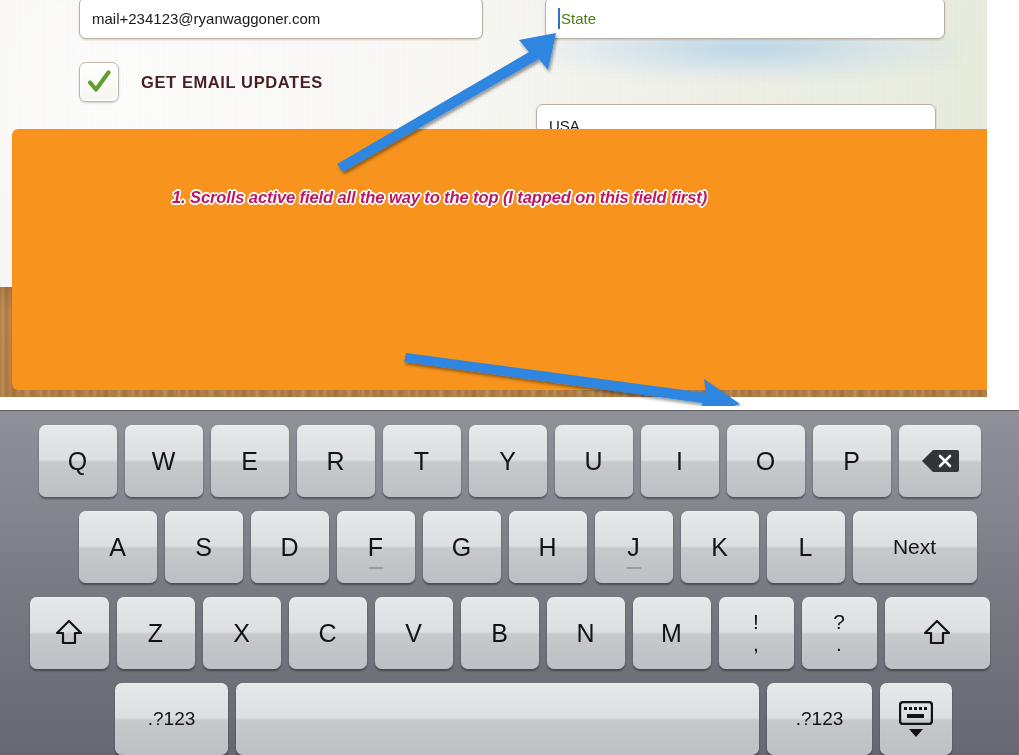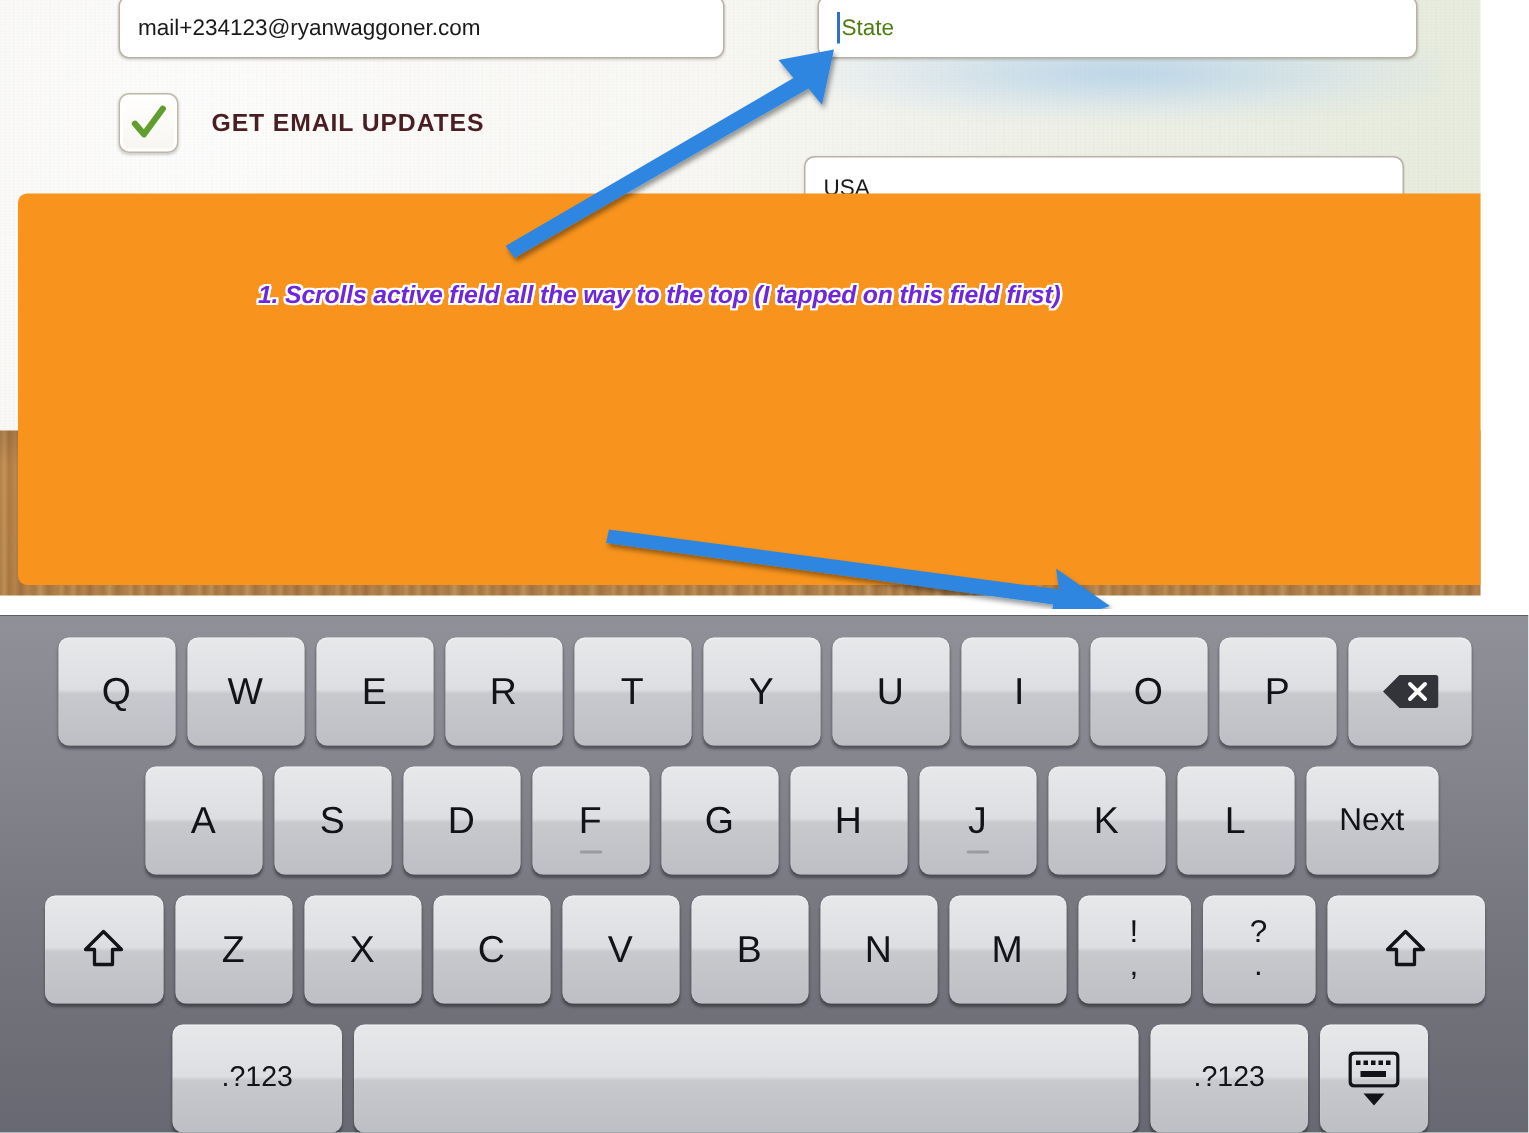--- a/index.html
+++ b/index.html
@@ -132,21 +132,21 @@
     width: 996px;
     height: 261px;
     background: #f8941d;
     border-radius: 6px;
   }
   .annot {
     position: absolute;
     font-size: 16.5px;
     font-weight: bold;
     font-style: italic;
-    color: #6d28d9;
+    color: #be185d;
     white-space: nowrap;
     letter-spacing: -0.1px;
     text-shadow:
       -1.4px -1.4px 0 #ffffff,  1.4px -1.4px 0 #ffffff,
       -1.4px  1.4px 0 #ffffff,  1.4px  1.4px 0 #ffffff,
        0px   -1.6px 0 #ffffff,  0px    1.6px 0 #ffffff,
       -1.6px  0px   0 #ffffff,  1.6px  0px   0 #ffffff;
   }
   #annot-1 { left: 172px; top: 188px; }
   #annot-2 { left: 278px; top: 324px; }
@@ -185,21 +185,21 @@
     display: flex;
     align-items: center;
     justify-content: center;
     font-size: 25px;
     color: #111318;
     font-family: "Liberation Sans", sans-serif;
     user-select: none;
   }
   .key.letter { width: 78px; }
   .key.wide-back { width: 82px; }
-  .key.wide-next { width: 88px; font-size: 21px; }
+  .key.wide-next { width: 124px; font-size: 21px; }
   .key.shift { width: 79px; }
   .key.shift-right { width: 105px; }
   .key.punct { width: 75px; font-size: 20px; line-height: 1; }
   .key.num { width: 113px; font-size: 19px; }
   .key.num-right { width: 105px; font-size: 19px; }
   .key.space { width: 523px; }
   .key.hide { width: 72px; }
 
   .row2-pad-left { width: 36px; }
 

